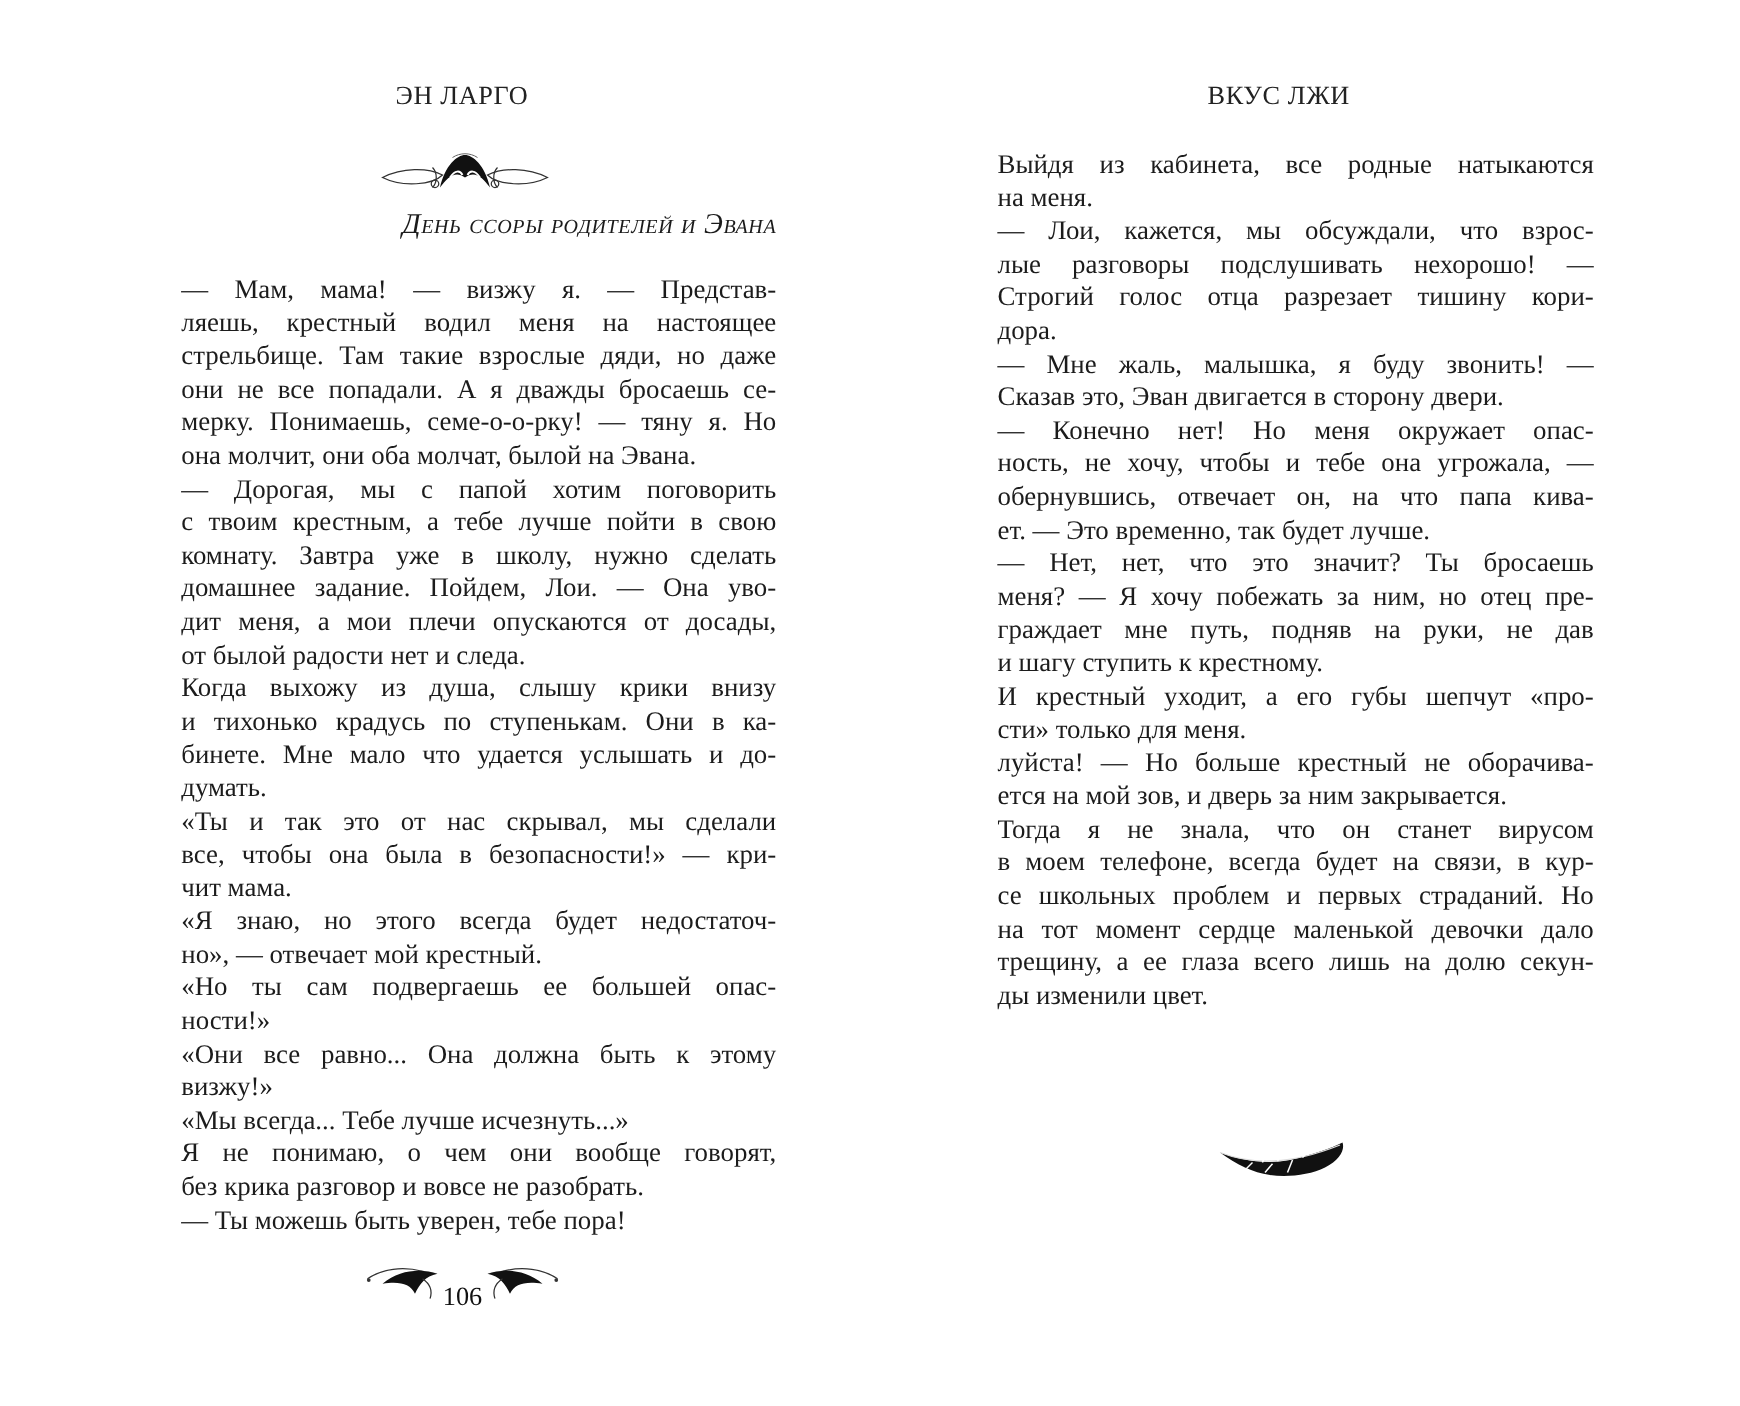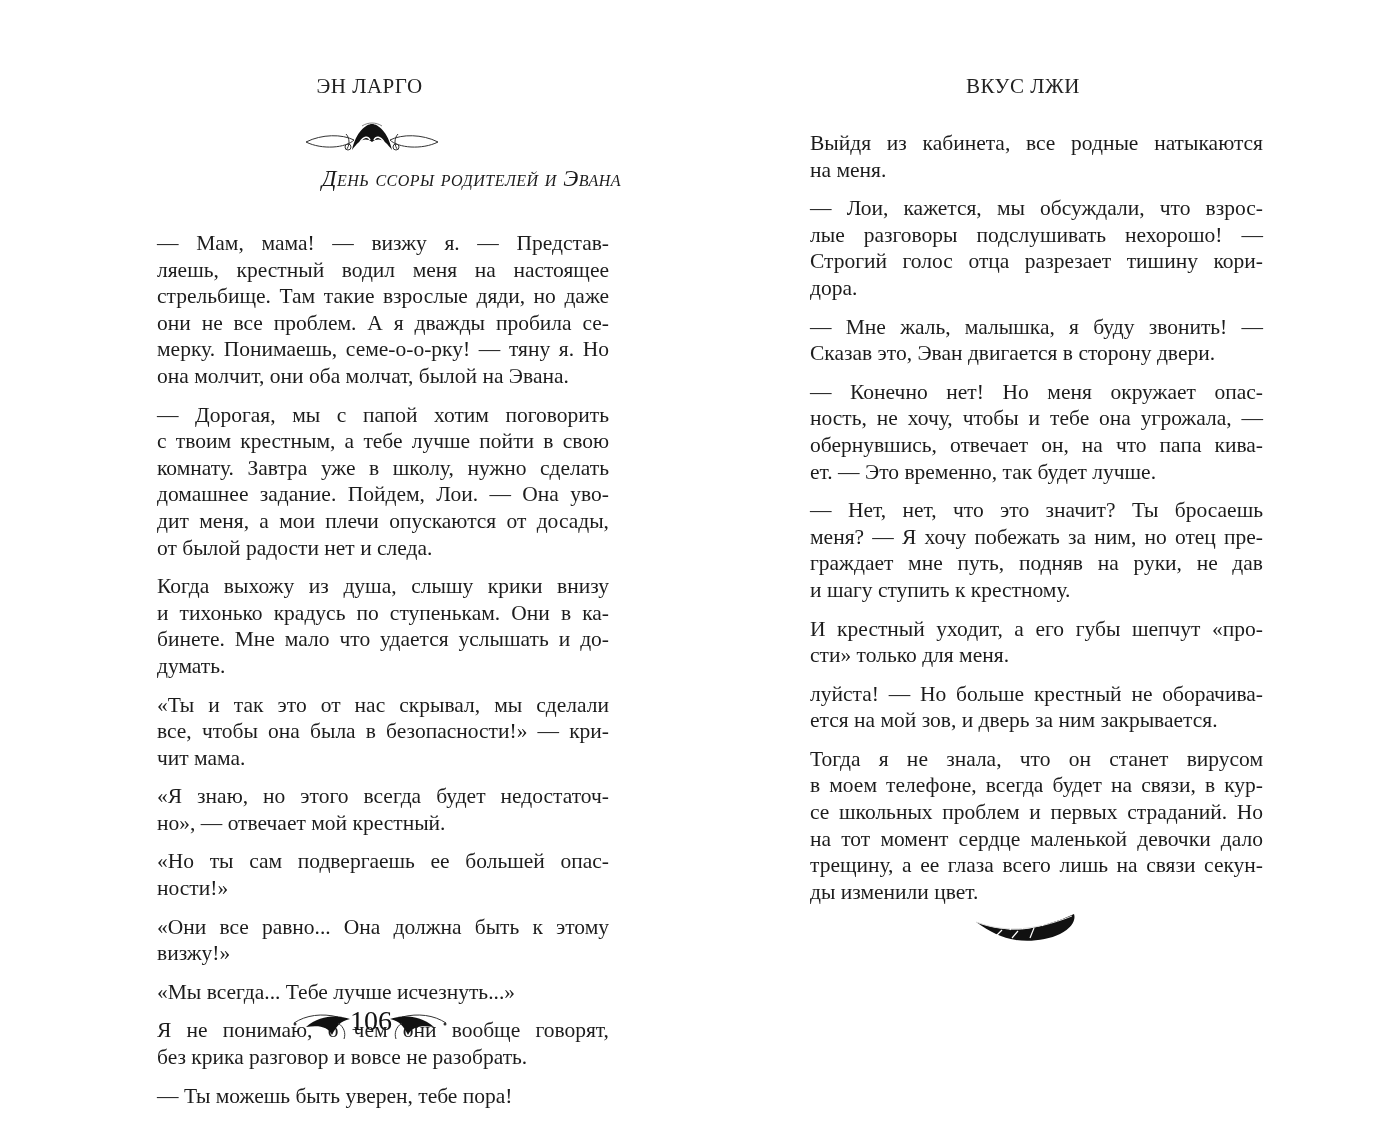--- a/index.html
+++ b/index.html
@@ -18,21 +18,21 @@
   .page {
     position: absolute;
     top: 0;
     height: 1125px;
   }
   .page-left { left: 0; width: 696px; }
   .page-right { left: 696px; width: 696px; }
 
   .running-head {
     position: absolute;
-    top: 74px;
+    top: 64px;
     font-size: 21px;
     letter-spacing: 0.5px;
     text-align: center;
     color: #222;
   }
   .page-left .running-head { left: 118px; width: 503px; }
   .page-right .running-head { left: 75px; width: 504px; }
 
   .ornament-top {
     position: absolute;
@@ -58,21 +58,21 @@
     position: absolute;
     font-size: 21.5px;
     line-height: 26.6px;
     text-align: justify;
     color: #1c1c1c;
   }
   .page-left .text-block { left: 118px; width: 503px; top: 218px; }
   .page-right .text-block { left: 75px; width: 504px; top: 118px; }
 
   .para {
-    margin: 12px;
+    margin: 0;
     text-indent: 27px;
     hyphens: manual;
   }
   .para .ln {
     display: block;
     text-align: justify;
     text-align-last: justify;
     white-space: nowrap;
   }
   .para .ln.last {
@@ -82,24 +82,24 @@
   .folio {
     position: absolute;
     top: 1005px;
     left: 290px;
     width: 160px;
     height: 40px;
   }
   .folio-number {
     position: absolute;
     left: 60px;
-    top: 0;
+    top: 20px;
     width: 40px;
     text-align: center;
-    font-size: 28px;
+    font-size: 21px;
     color: #111;
   }
   .folio-wing {
     position: absolute;
     top: 4px;
     width: 60px;
     height: 30px;
   }
   .folio-wing.left { left: 2px; }
   .folio-wing.right { left: 98px; }
@@ -134,21 +134,21 @@
     <path d="M60 6 C 66 2, 74 2, 80 6" fill="none" stroke="#666" stroke-width="0.8"></path>
   </svg>
 
   <div class="chapter-title">День ссоры родителей и Эвана</div>
 
   <div class="text-block">
     <p class="para">
       <span class="ln">— Мам, мама! — визжу я. — Представ-</span>
       <span class="ln">ляешь, крестный водил меня на настоящее</span>
       <span class="ln">стрельбище. Там такие взрослые дяди, но даже</span>
-      <span class="ln">они не все проблем. А я дважды пробила се-</span>
+      <span class="ln">они не все попадали. А я дважды бросаешь се-</span>
       <span class="ln">мерку. Понимаешь, семе-о-о-рку! — тяну я. Но</span>
       <span class="ln last">она молчит, они оба молчат, былой на Эвана.</span>
     </p>
     <p class="para">
       <span class="ln">— Дорогая, мы с папой хотим поговорить</span>
       <span class="ln">с твоим крестным, а тебе лучше пойти в свою</span>
       <span class="ln">комнату. Завтра уже в школу, нужно сделать</span>
       <span class="ln">домашнее задание. Пойдем, Лои. — Она уво-</span>
       <span class="ln">дит меня, а мои плечи опускаются от досады,</span>
       <span class="ln last">от былой радости нет и следа.</span>
@@ -241,21 +241,21 @@
     </p>
     <p class="para">
       <span class="ln">луйста! — Но больше крестный не оборачива-</span>
       <span class="ln last">ется на мой зов, и дверь за ним закрывается.</span>
     </p>
     <p class="para">
       <span class="ln">Тогда я не знала, что он станет вирусом</span>
       <span class="ln">в моем телефоне, всегда будет на связи, в кур-</span>
       <span class="ln">се школьных проблем и первых страданий. Но</span>
       <span class="ln">на тот момент сердце маленькой девочки дало</span>
-      <span class="ln">трещину, а ее глаза всего лишь на связи секун-</span>
+      <span class="ln">трещину, а ее глаза всего лишь на долю секун-</span>
       <span class="ln last">ды изменили цвет.</span>
     </p>
   </div>
 </div>
 
 <svg class="feather" viewBox="0 0 105 40">
   <path d="M4 14 C 20 20, 40 24, 60 20 C 78 16, 94 10, 102 6 C 104 12, 100 20, 88 26 C 76 32, 58 34, 44 32 C 30 30, 18 24, 4 14 Z" fill="#111"></path>
   <path d="M4 14 C 30 24, 60 24, 100 8" fill="none" stroke="#ddd" stroke-width="1"></path>
   <path d="M30 22 L 24 28" stroke="#fff" stroke-width="1.2"></path>
   <path d="M46 23 L 40 30" stroke="#fff" stroke-width="1.2"></path>

